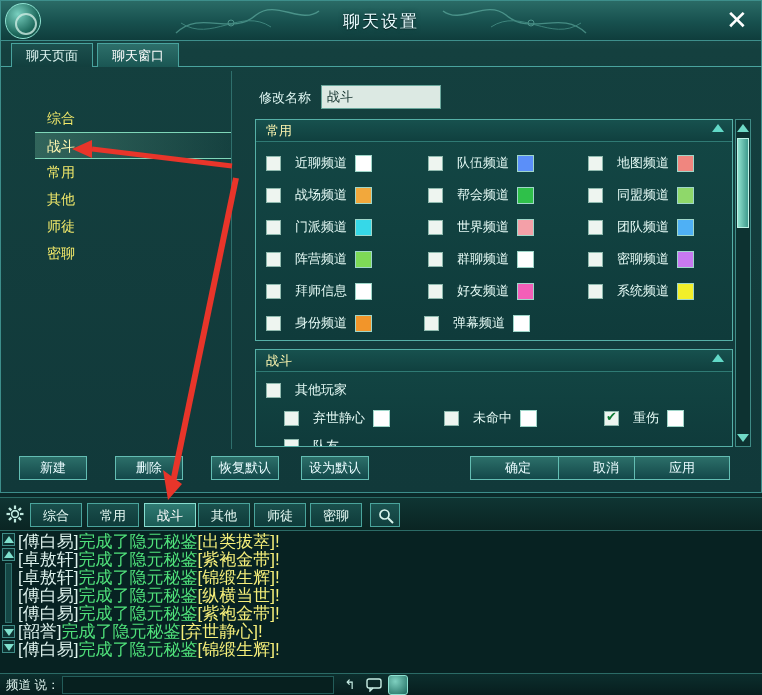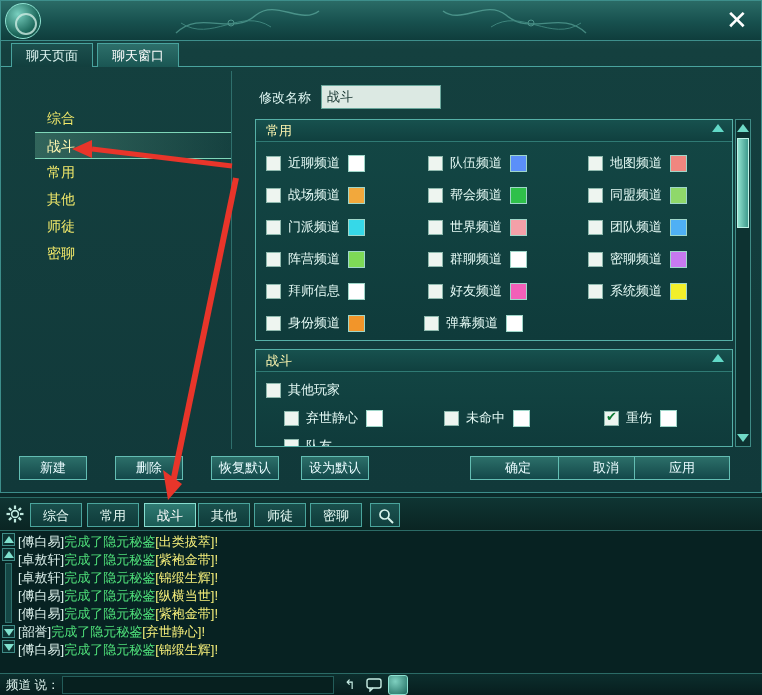--- a/index.html
+++ b/index.html
@@ -130,21 +130,21 @@
   .cb {
     width:15px; height:15px; background:#eef5f0;
     border:1px solid #8fb9ae; flex:0 0 auto; cursor:pointer;
     position:relative;
   }
   .cb.checked:after {
     content:"✔"; position:absolute; left:1px; top:-3px;
     color:#0d7a33; font-size:13px; line-height:16px;
   }
   .cname {
-    margin-left:7px; font-size:13px; color:#e6fbf6; white-space:nowrap;
+    margin-left:14px; font-size:13px; color:#e6fbf6; white-space:nowrap;
   }
   .swatch {
     width:17px; height:17px; border:1px solid #9fd6c9; margin-left:8px;
     flex:0 0 auto; cursor:pointer;
   }
 
   
   .b-row { position:absolute; display:flex; align-items:center; height:24px; }
 
   
@@ -238,21 +238,21 @@
   .logscroll .s-up2:after{ top:2px; border-bottom:7px solid #7fe0cd; }
   .logscroll .s-dn { top:92px; }
   .logscroll .s-dn:after{ top:3px; border-top:7px solid #7fe0cd; }
   .logscroll .s-dn2 { top:107px; }
   .logscroll .s-dn2:after{ top:3px; border-top:7px solid #7fe0cd; }
   .logscroll .s-track {
     position:absolute; left:3px; top:30px; width:7px; height:60px;
     background:#154745; border:1px solid #2f706c;
   }
   .loglines { position:absolute; left:18px; top:2px; right:4px; }
-  .logline { font-size:13px; line-height:18px; white-space:nowrap; }
+  .logline { font-size:17px; line-height:18px; white-space:nowrap; }
   .lg-w { color:#dff3ee; }
   .lg-g { color:#4fe07a; }
   .lg-y { color:#f6ef7a; }
 
   
   .inputrow {
     position:absolute; left:0; top:673px; width:762px; height:22px;
     background:linear-gradient(180deg,#0c2e2d,#071e1e);
     border-top:1px solid #2b6b66;
   }
@@ -288,20 +288,21 @@
         <circle cx="60" cy="20" r="3" fill="none" stroke="#8fe3d2" stroke-width="1"></circle>
       </svg>
     </div>
     <div class="orn-right">
       <svg width="150" height="36" viewBox="0 0 150 36">
         <path d="M145 30 C120 6 90 34 65 12 C45 -4 20 22 2 8" fill="none" stroke="#7fd6c6" stroke-width="1.4"></path>
         <path d="M140 20 C110 40 80 4 50 24" fill="none" stroke="#6dc4b5" stroke-width="1"></path>
         <circle cx="90" cy="20" r="3" fill="none" stroke="#8fe3d2" stroke-width="1"></circle>
       </svg>
     </div>
+    <div class="title-text">聊天设置</div>
     <div class="close-btn">✕</div>
   </div>
 
   <div class="tabs">
     <div class="tab" id="tab0">聊天页面</div>
     <div class="tab active" id="tab1">聊天窗口</div>
   </div>
 
   <div class="content">
 

